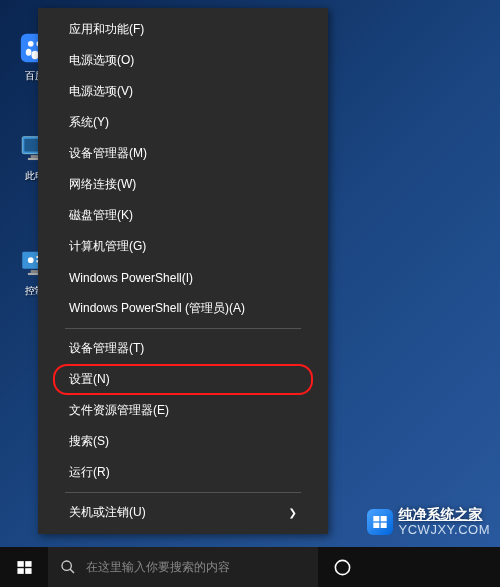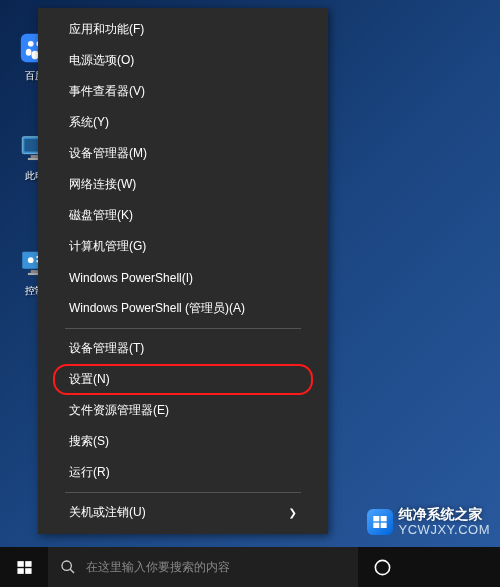--- a/index.html
+++ b/index.html
@@ -95,21 +95,21 @@
       width: 48px;
       height: 40px;
       display: flex;
       align-items: center;
       justify-content: center;
       background: #101010;
     }
     .start-button svg { width: 17px; height: 17px; fill: #ffffff; }
     .search-box {
       height: 40px;
-      width: 310px;
+      width: 270px;
       background: #202020;
       display: flex;
       align-items: center;
       padding: 0 12px;
       color: #888;
       font-size: 12px;
       gap: 10px;
     }
     .search-box svg { width: 16px; height: 16px; }
     .cortana-button {
@@ -138,21 +138,21 @@
       display: flex;
       align-items: center;
       justify-content: center;
     }
     .watermark-logo svg { width: 16px; height: 16px; fill: #fff; }
     .watermark-text {
       display: flex;
       flex-direction: column;
       line-height: 1.1;
     }
-    .watermark-text .cn { font-size: 14px; font-weight: bold; color: #fff; text-shadow: 0 0 4px rgba(0,0,0,0.6); }
+    .watermark-text .cn { font-size: 14px; font-weight: bold; color: #fff; text-shadow: 0 0 4px rgba(0,0,0,0.6); text-decoration: underline; }
     .watermark-text .url { font-size: 13px; color: #cde; letter-spacing: 0.5px; }
   </style>
 </head>
 <body>
 
 <div class="desktop">
 
   <div class="desktop-icon icon-baidu">
     <div class="icon-box">
       <svg viewBox="0 0 48 48">
@@ -194,21 +194,21 @@
   </div>
 
   <div class="context-menu">
     <div class="menu-item">
         <span>应用和功能(F)</span>
       </div>
     <div class="menu-item">
         <span>电源选项(O)</span>
       </div>
     <div class="menu-item">
-        <span>事件查看器(V)</span>
+        <span>电源选项(V)</span>
       </div>
     <div class="menu-item">
         <span>系统(Y)</span>
       </div>
     <div class="menu-item">
         <span>设备管理器(M)</span>
       </div>
     <div class="menu-item">
         <span>网络连接(W)</span>
       </div>

